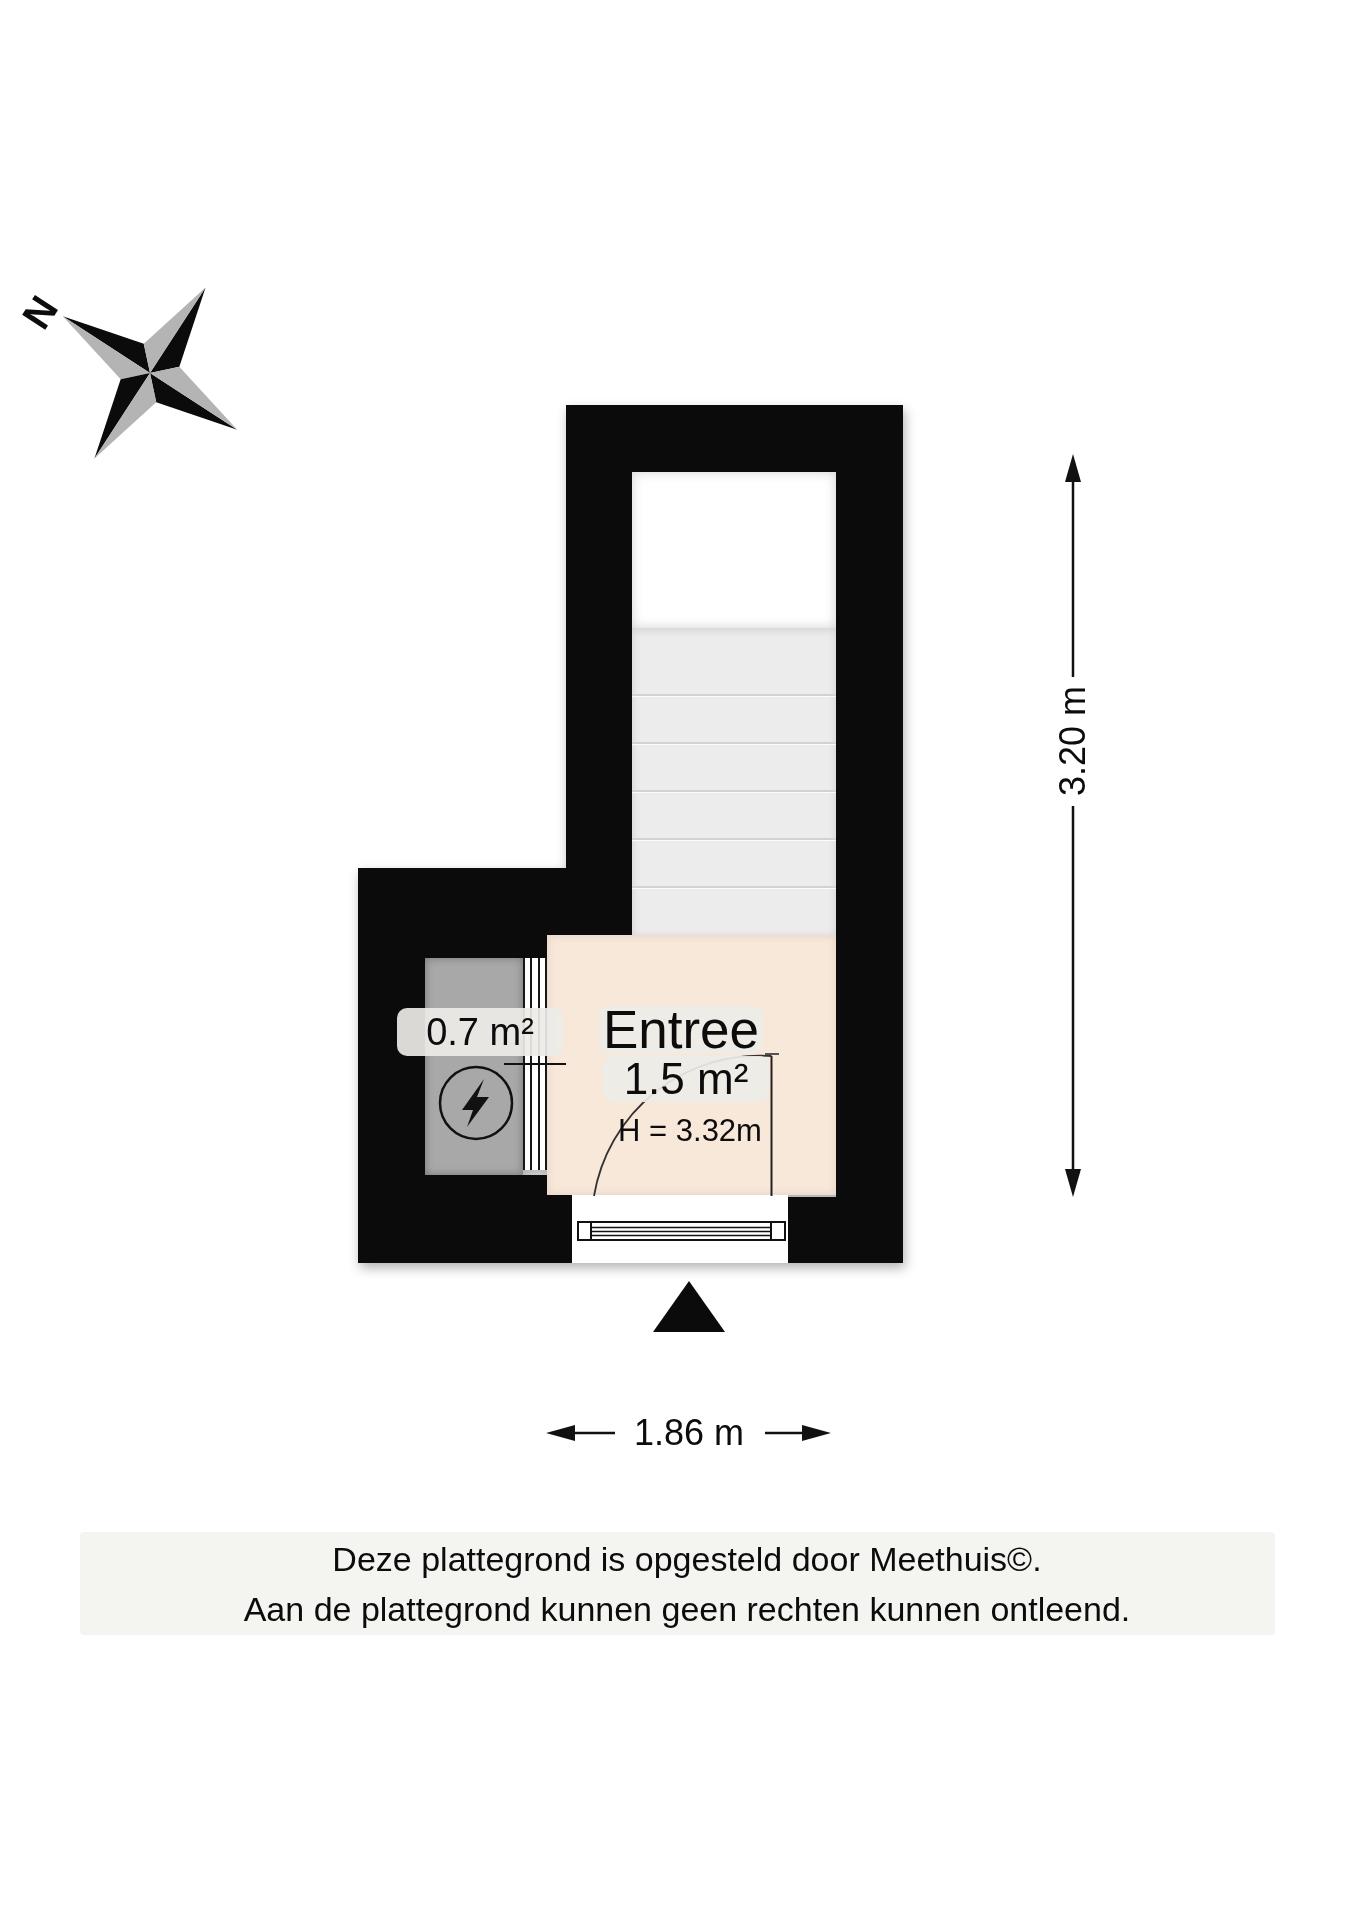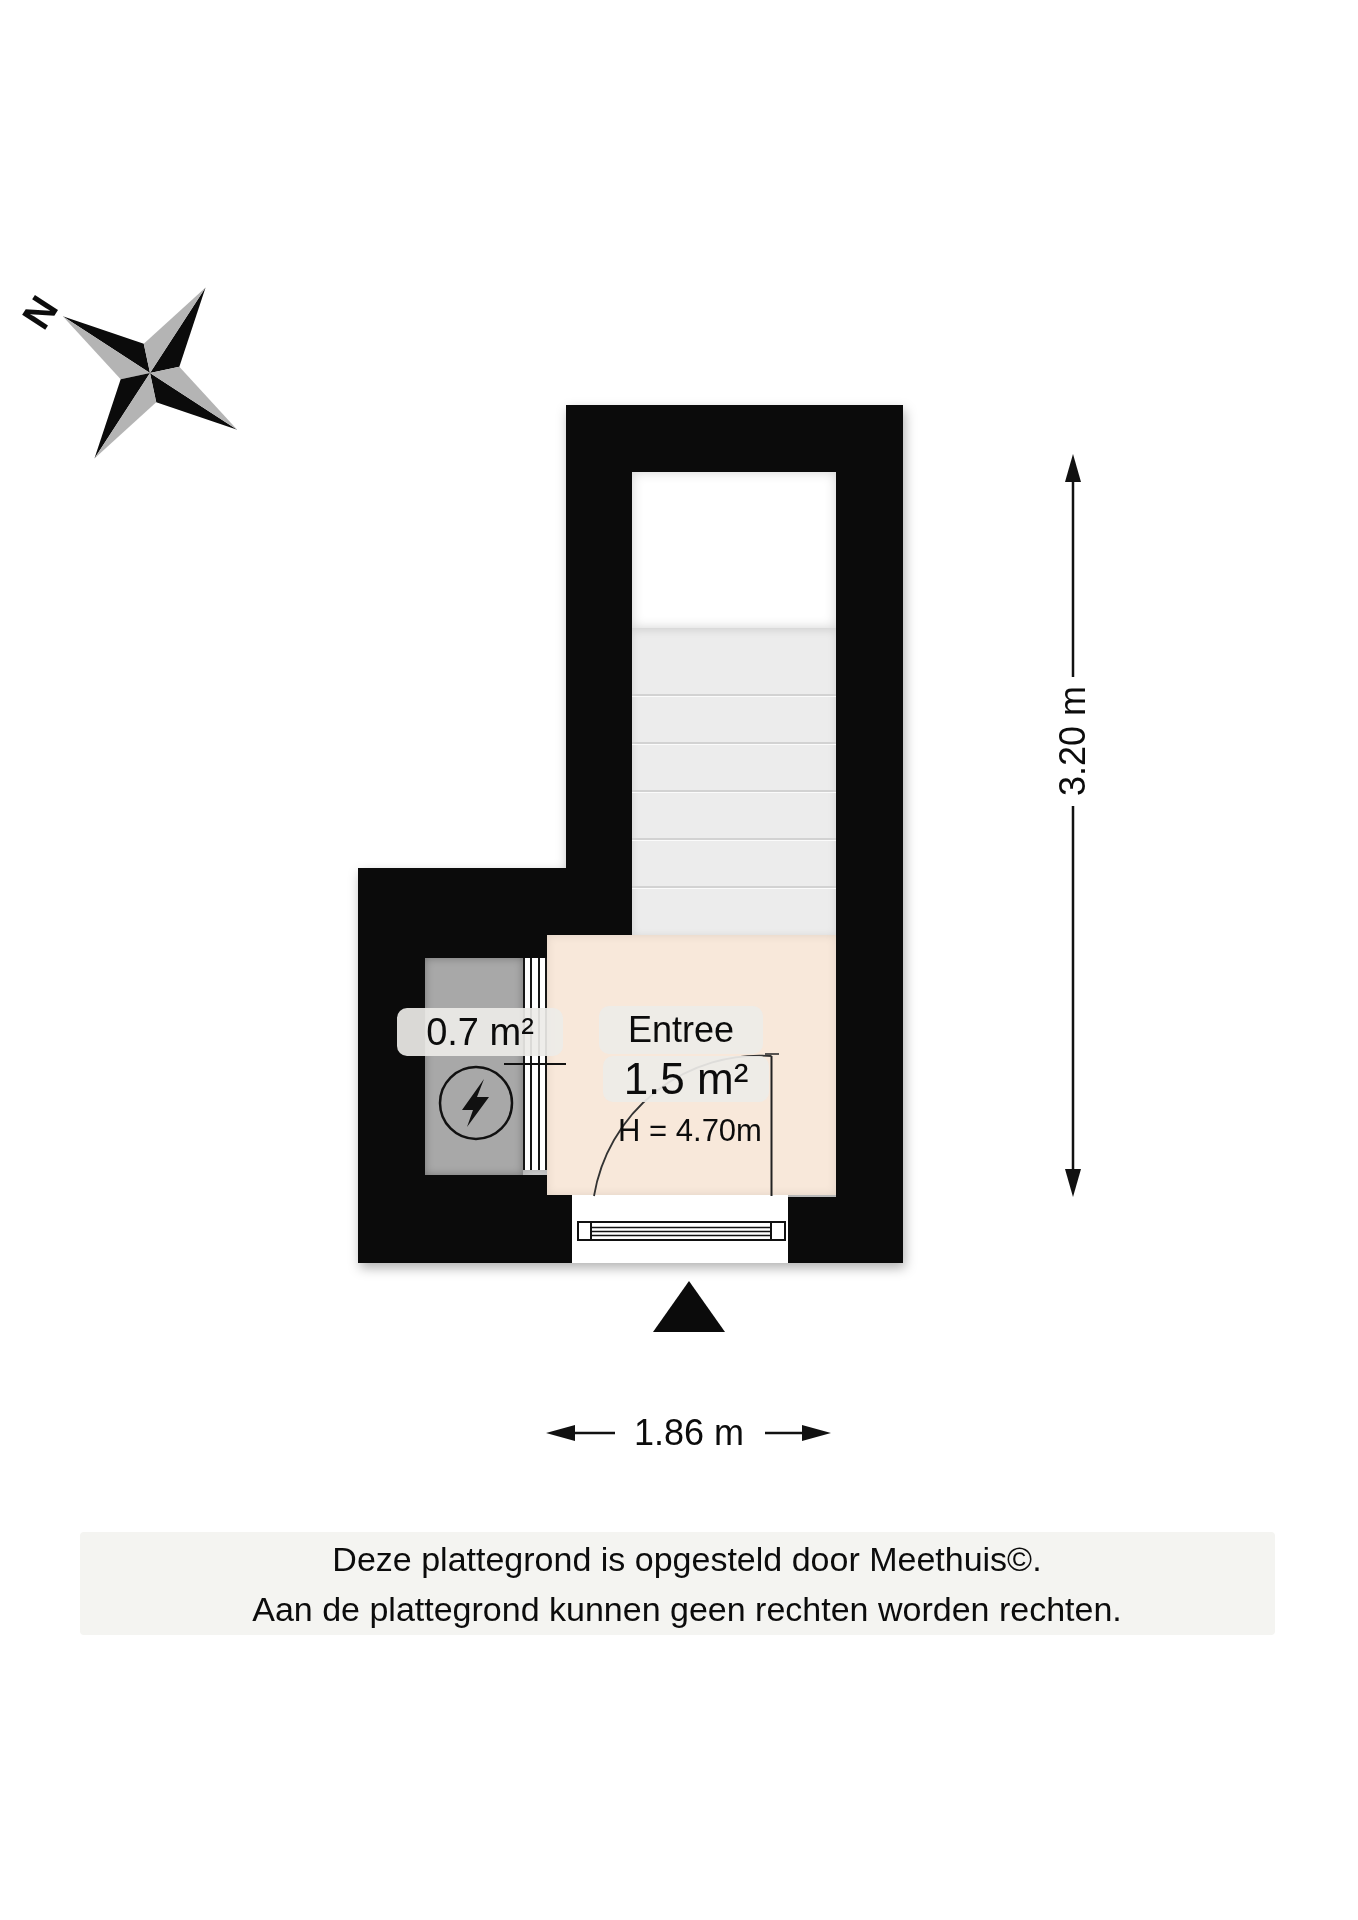--- a/index.html
+++ b/index.html
@@ -110,25 +110,25 @@
       <line x1="555" y1="1433" x2="615" y2="1433" stroke="#111111" stroke-width="2.5"></line>
       <line x1="765" y1="1433" x2="822" y2="1433" stroke="#111111" stroke-width="2.5"></line>
       <polygon points="546,1433 575,1425 575,1441" fill="#111111"></polygon>
       <polygon points="831,1433 802,1425 802,1441" fill="#111111"></polygon>
     </g>
 
     <polygon points="653,1332 725,1332 689,1281" fill="#0b0b0b"></polygon>
   </svg>
 
   <div class="room-label" style="left:397px;top:1008px;width:166px;height:48px;font-size:38px;line-height:48px;">0.7 m²</div>
-  <div class="room-label" style="left:599px;top:1006px;width:164px;height:48px;font-size:36px;line-height:48px;">Entree</div>
+  <div class="room-label" style="left:599px;top:1006px;width:164px;height:48px;font-size:53px;line-height:48px;">Entree</div>
   <div class="room-label" style="left:603px;top:1056px;width:166px;height:46px;font-size:44px;line-height:46px;">1.5 m²</div>
-  <div class="abs" style="left:598px;top:1112px;width:184px;height:38px;text-align:center;font-size:31px;line-height:38px;white-space:nowrap;">H = 4.70m</div>
+  <div class="abs" style="left:598px;top:1112px;width:184px;height:38px;text-align:center;font-size:31px;line-height:38px;white-space:nowrap;">H = 3.32m</div>
 
   <div class="dim-text" style="left:988px;top:721px;width:170px;height:40px;line-height:40px;transform:rotate(-90deg);">3.20 m</div>
   <div class="dim-text" style="left:609px;top:1412px;width:160px;height:42px;line-height:42px;">1.86 m</div>
 
   <div id="footer">
     <div>Deze plattegrond is opgesteld door Meethuis©.</div>
-    <div>Aan de plattegrond kunnen geen rechten worden rechten.</div>
+    <div>Aan de plattegrond kunnen geen rechten kunnen ontleend.</div>
   </div>
 
 </div>
 
 </body></html>

